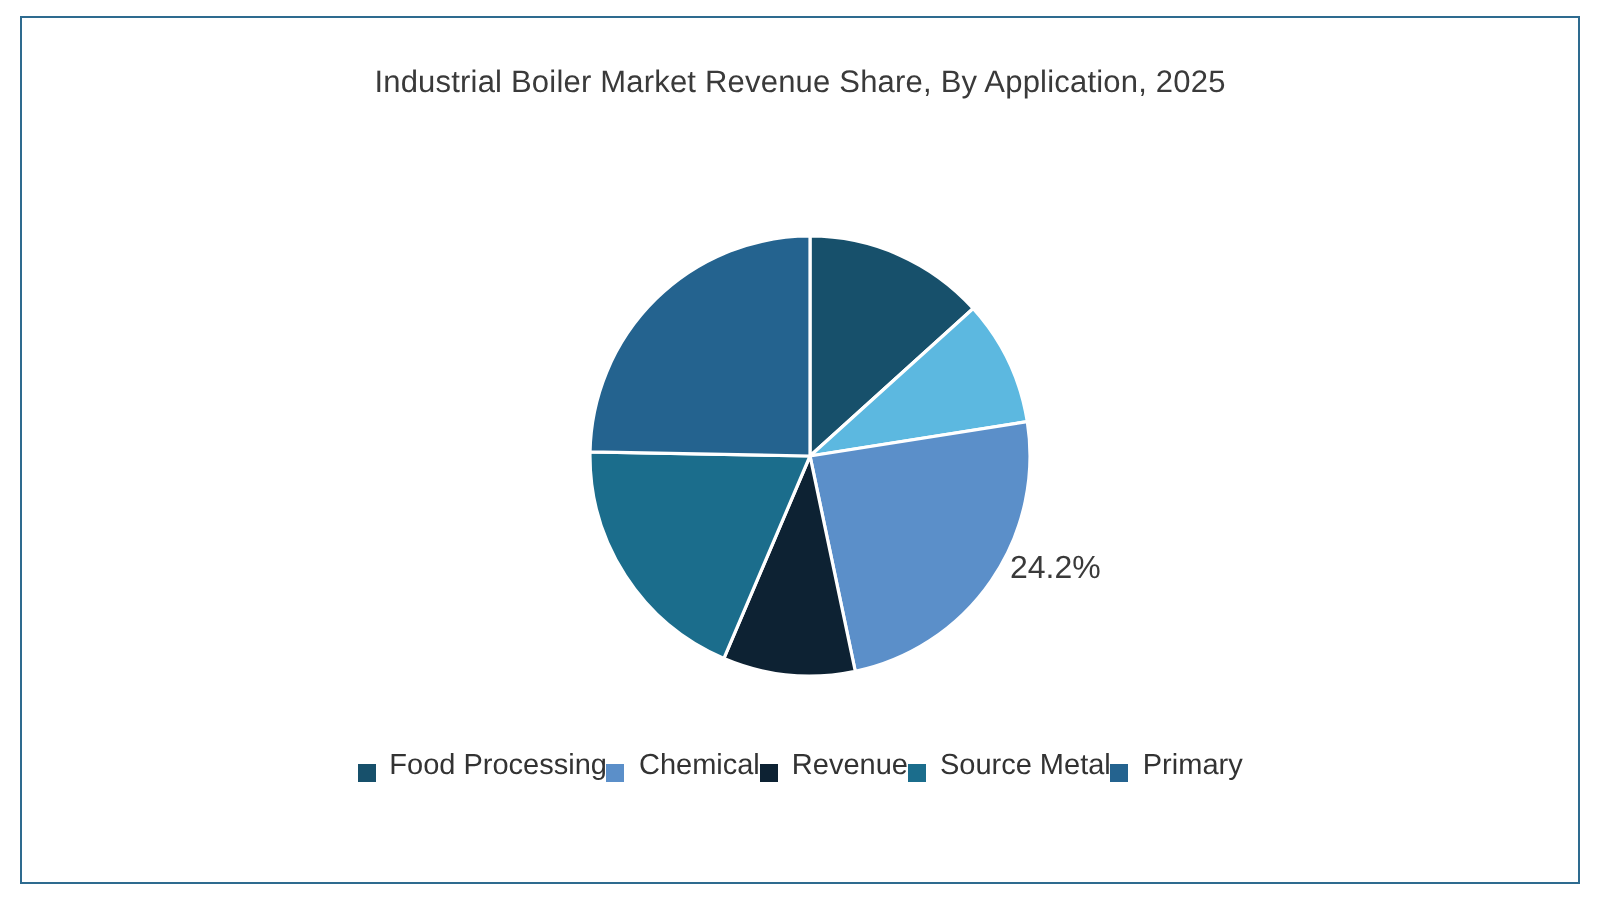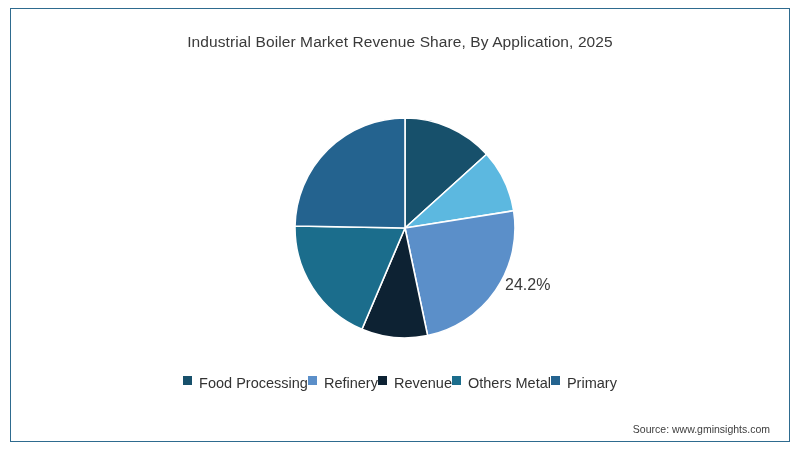--- a/index.html
+++ b/index.html
@@ -63,21 +63,21 @@
     left: 0;
     top: 376px;
     width: 800px;
     display: flex;
     justify-content: center;
     align-items: center;
     gap: 0px;
   }
   .legend-item {
     display: flex;
-    align-items: flex-start;
+    align-items: flex-end;
     margin: 0 0;
     white-space: nowrap;
   }
   .legend-swatch {
     width: 9px;
     height: 9px;
     margin-right: 7px;
     flex: 0 0 auto;
     display: inline-block;
   }
@@ -119,31 +119,30 @@
 
   <div id="pct-label">24.2%</div>
 
   <div id="legend">
       <div class="legend-item">
         <span class="legend-swatch" style="background: rgb(23, 80, 107);"></span>
         <span class="legend-label">Food Processing</span>
       </div>
       <div class="legend-item">
         <span class="legend-swatch" style="background: rgb(91, 143, 201);"></span>
-        <span class="legend-label">Refinery</span>
+        <span class="legend-label">Chemical</span>
       </div>
       <div class="legend-item">
         <span class="legend-swatch" style="background: rgb(13, 34, 51);"></span>
         <span class="legend-label">Revenue</span>
       </div>
       <div class="legend-item">
         <span class="legend-swatch" style="background: rgb(27, 109, 140);"></span>
-        <span class="legend-label">Others Metal</span>
+        <span class="legend-label">Source Metal</span>
       </div>
       <div class="legend-item">
         <span class="legend-swatch" style="background: rgb(36, 99, 143);"></span>
         <span class="legend-label">Primary</span>
       </div>
     </div>
 
-  <div id="source">Source: www.gminsights.com</div>
 
 </div>
 
 </body></html>

